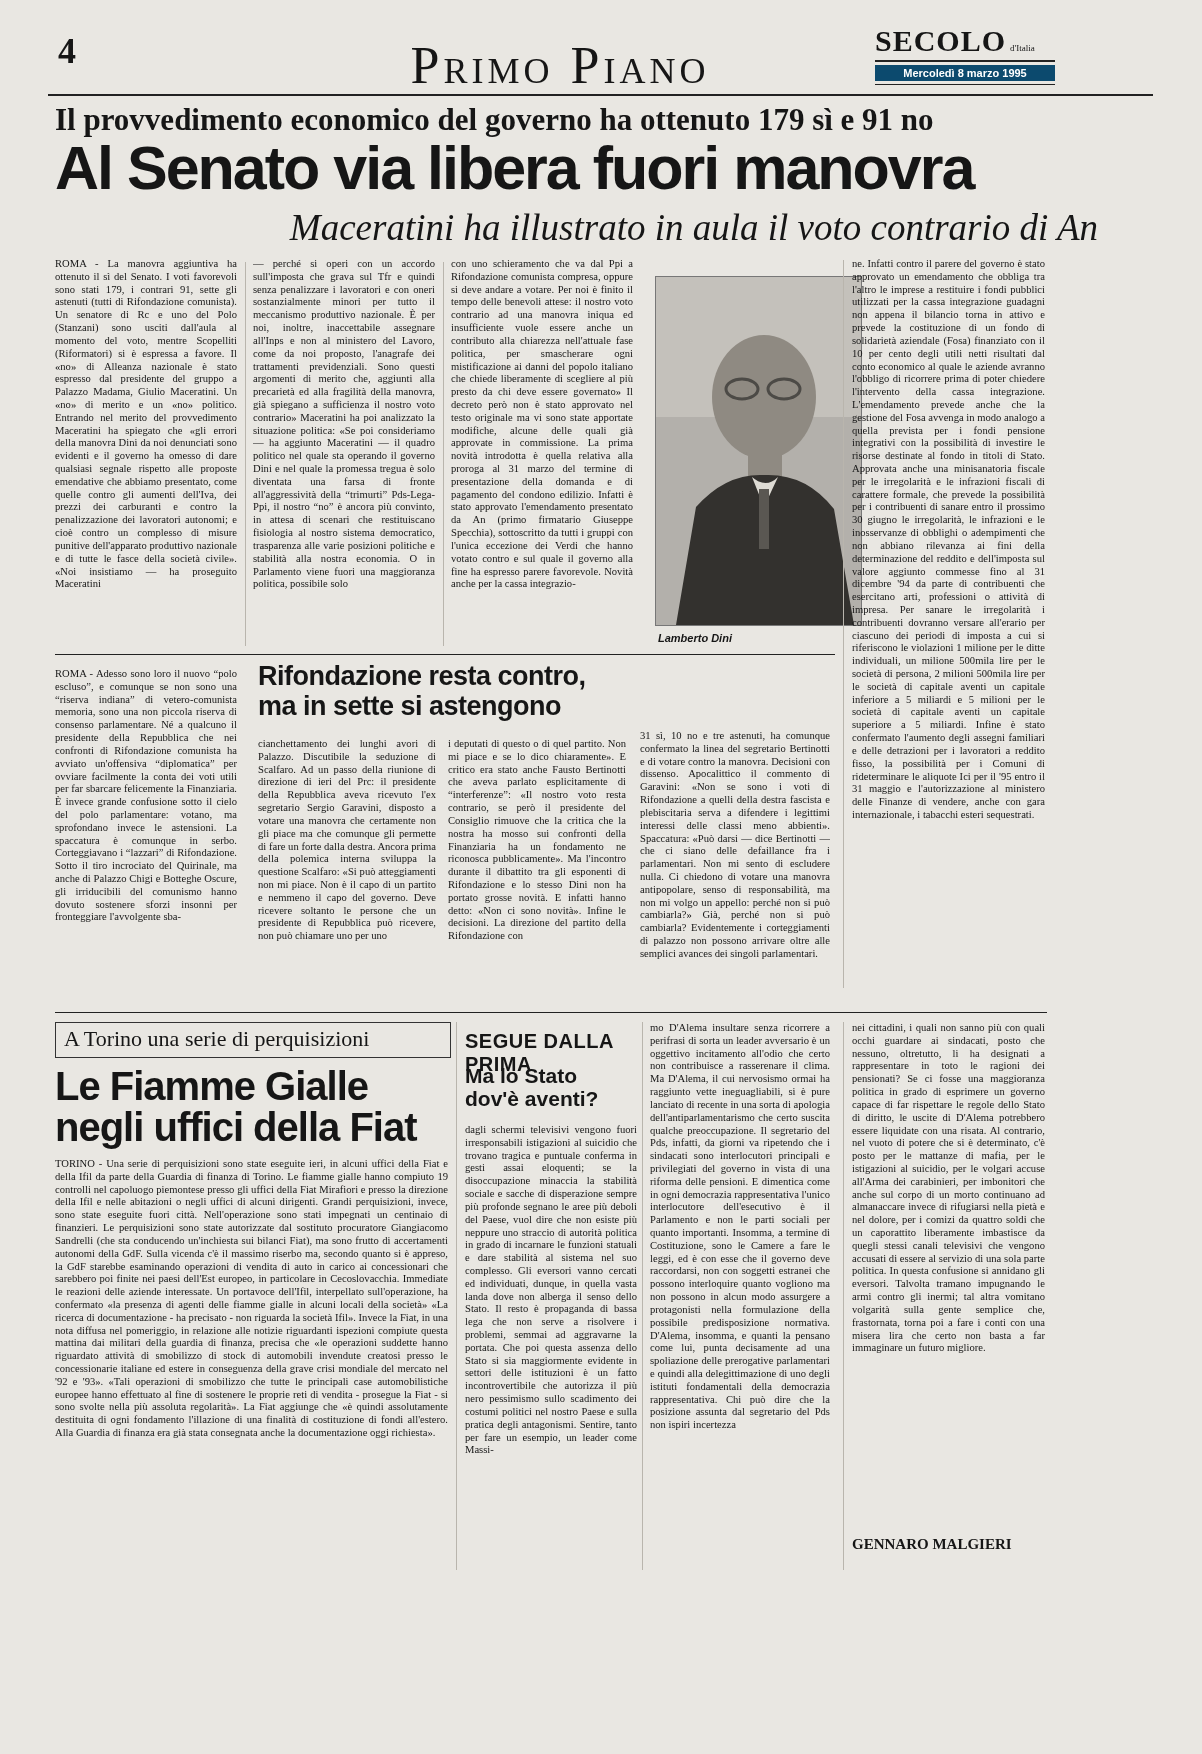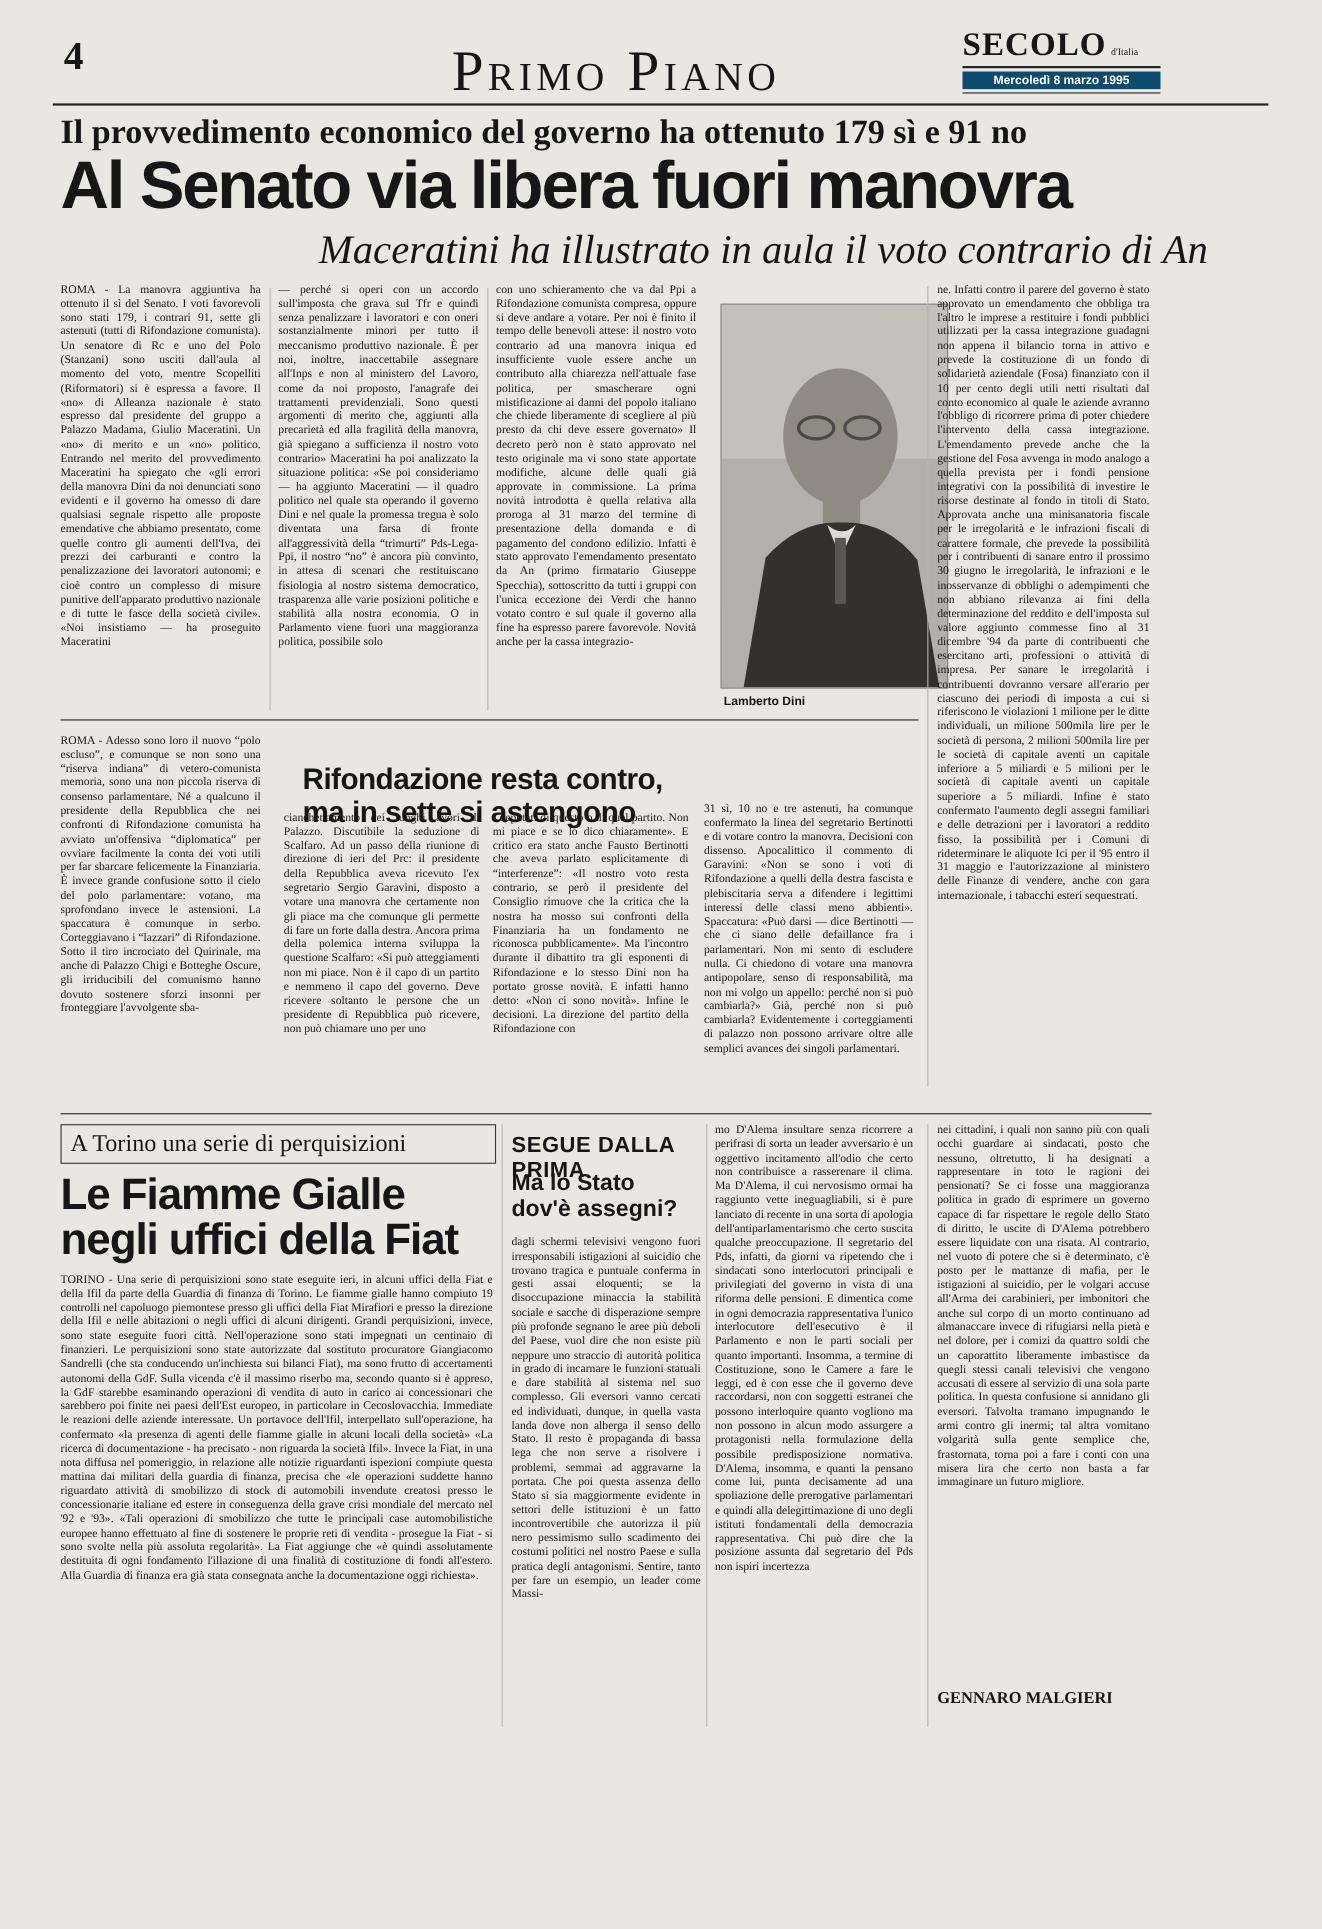--- a/index.html
+++ b/index.html
@@ -50,21 +50,21 @@
     text-align:justify;
     overflow:hidden;
     hyphens:auto;
   }
   .photo{
     background:linear-gradient(135deg,#c2c2c2 0%,#adadad 55%,#9a9a9a 100%);
     overflow:hidden;border:1px solid #777;
   }
   .photo-caption{
     font-family:"Liberation Sans", sans-serif;
-    font-size:11px;font-weight:bold;
+    font-size:11px;font-weight:bold;font-style:italic;
   }
   
   .mid-headline{
     font-family:"Liberation Sans", sans-serif;
     font-size:27px;font-weight:800;line-height:1.1;letter-spacing:-0.5px;
   }
   
   .fiat-kicker-box{
     border:1px solid #333;
     font-size:22px;
@@ -135,21 +135,21 @@
 <div class="abs bodycol" style="left:852px;top:258px;width:193px;height:732px;">ne. Infatti contro il parere del governo è stato approvato un emendamento che obbliga tra l'altro le imprese a restituire i fondi pubblici utilizzati per la cassa integrazione guadagni non appena il bilancio torna in attivo e prevede la costituzione di un fondo di solidarietà aziendale (Fosa) finanziato con il 10 per cento degli utili netti risultati dal conto economico al quale le aziende avranno l'obbligo di ricorrere prima di poter chiedere l'intervento della cassa integrazione. L'emendamento prevede anche che la gestione del Fosa avvenga in modo analogo a quella prevista per i fondi pensione integrativi con la possibilità di investire le risorse destinate al fondo in titoli di Stato. Approvata anche una minisanatoria fiscale per le irregolarità e le infrazioni fiscali di carattere formale, che prevede la possibilità per i contribuenti di sanare entro il prossimo 30 giugno le irregolarità, le infrazioni e le inosservanze di obblighi o adempimenti che non abbiano rilevanza ai fini della determinazione del reddito e dell'imposta sul valore aggiunto commesse fino al 31 dicembre '94 da parte di contribuenti che esercitano arti, professioni o attività di impresa. Per sanare le irregolarità i contribuenti dovranno versare all'erario per ciascuno dei periodi di imposta a cui si riferiscono le violazioni 1 milione per le ditte individuali, un milione 500mila lire per le società di persona, 2 milioni 500mila lire per le società di capitale aventi un capitale inferiore a 5 miliardi e 5 milioni per le società di capitale aventi un capitale superiore a 5 miliardi. Infine è stato confermato l'aumento degli assegni familiari e delle detrazioni per i lavoratori a reddito fisso, la possibilità per i Comuni di rideterminare le aliquote Ici per il '95 entro il 31 maggio e l'autorizzazione al ministero delle Finanze di vendere, anche con gara internazionale, i tabacchi esteri sequestrati.</div>
 
 <div class="abs vrule" style="left:245px;top:262px;height:384px;"></div>
 <div class="abs vrule" style="left:443px;top:262px;height:384px;"></div>
 <div class="abs vrule" style="left:843px;top:260px;height:728px;"></div>
 
 <div class="abs rule" style="left:55px;top:654px;width:780px;height:1px;"></div>
 
 <div class="abs bodycol" style="left:55px;top:668px;width:182px;height:338px;">ROMA - Adesso sono loro il nuovo “polo escluso”, e comunque se non sono una “riserva indiana” di vetero-comunista memoria, sono una non piccola riserva di consenso parlamentare. Né a qualcuno il presidente della Repubblica che nei confronti di Rifondazione comunista ha avviato un'offensiva “diplomatica” per ovviare facilmente la conta dei voti utili per far sbarcare felicemente la Finanziaria. È invece grande confusione sotto il cielo del polo parlamentare: votano, ma sprofondano invece le astensioni. La spaccatura è comunque in serbo. Corteggiavano i “lazzari” di Rifondazione. Sotto il tiro incrociato del Quirinale, ma anche di Palazzo Chigi e Botteghe Oscure, gli irriducibili del comunismo hanno dovuto sostenere sforzi insonni per fronteggiare l'avvolgente sba-</div>
 
-<div class="abs mid-headline" style="left:258px;top:694px;width:400px;margin-left:17px;">
+<div class="abs mid-headline" style="left:258px;top:662px;width:400px;">
   <div>Rifondazione resta contro,</div>
   <div>ma in sette si astengono</div>
 </div>
 
 <div class="abs bodycol" style="left:258px;top:738px;width:178px;height:268px;">cianchettamento dei lunghi avori di Palazzo. Discutibile la seduzione di Scalfaro. Ad un passo della riunione di direzione di ieri del Prc: il presidente della Repubblica aveva ricevuto l'ex segretario Sergio Garavini, disposto a votare una manovra che certamente non gli piace ma che comunque gli permette di fare un forte dalla destra. Ancora prima della polemica interna sviluppa la questione Scalfaro: «Si può atteggiamenti non mi piace. Non è il capo di un partito e nemmeno il capo del governo. Deve ricevere soltanto le persone che un presidente di Repubblica può ricevere, non può chiamare uno per uno</div>
 <div class="abs bodycol" style="left:448px;top:738px;width:178px;height:268px;">i deputati di questo o di quel partito. Non mi piace e se lo dico chiaramente». E critico era stato anche Fausto Bertinotti che aveva parlato esplicitamente di “interferenze”: «Il nostro voto resta contrario, se però il presidente del Consiglio rimuove che la critica che la nostra ha mosso sui confronti della Finanziaria ha un fondamento ne riconosca pubblicamente». Ma l'incontro durante il dibattito tra gli esponenti di Rifondazione e lo stesso Dini non ha portato grosse novità. E infatti hanno detto: «Non ci sono novità». Infine le decisioni. La direzione del partito della Rifondazione con</div>
 <div class="abs bodycol" style="left:640px;top:730px;width:190px;height:276px;">31 sì, 10 no e tre astenuti, ha comunque confermato la linea del segretario Bertinotti e di votare contro la manovra. Decisioni con dissenso. Apocalittico il commento di Garavini: «Non se sono i voti di Rifondazione a quelli della destra fascista e plebiscitaria serva a difendere i legittimi interessi delle classi meno abbienti». Spaccatura: «Può darsi — dice Bertinotti — che ci siano delle defaillance fra i parlamentari. Non mi sento di escludere nulla. Ci chiedono di votare una manovra antipopolare, senso di responsabilità, ma non mi volgo un appello: perché non si può cambiarla?» Già, perché non si può cambiarla? Evidentemente i corteggiamenti di palazzo non possono arrivare oltre alle semplici avances dei singoli parlamentari.</div>
 
 <div class="abs rule" style="left:55px;top:1012px;width:992px;height:1px;"></div>
 
@@ -158,21 +158,21 @@
 <div class="abs fiat-headline" style="left:55px;top:1066px;width:395px;">
   <div>Le Fiamme Gialle</div>
   <div>negli uffici della Fiat</div>
 </div>
 
 <div class="abs bodycol" style="left:55px;top:1158px;width:393px;height:415px;">TORINO - Una serie di perquisizioni sono state eseguite ieri, in alcuni uffici della Fiat e della Ifil da parte della Guardia di finanza di Torino. Le fiamme gialle hanno compiuto 19 controlli nel capoluogo piemontese presso gli uffici della Fiat Mirafiori e presso la direzione della Ifil e nelle abitazioni o negli uffici di alcuni dirigenti. Grandi perquisizioni, invece, sono state eseguite fuori città. Nell'operazione sono stati impegnati un centinaio di finanzieri. Le perquisizioni sono state autorizzate dal sostituto procuratore Giangiacomo Sandrelli (che sta conducendo un'inchiesta sui bilanci Fiat), ma sono frutto di accertamenti autonomi della GdF. Sulla vicenda c'è il massimo riserbo ma, secondo quanto si è appreso, la GdF starebbe esaminando operazioni di vendita di auto in carico ai concessionari che sarebbero poi finite nei paesi dell'Est europeo, in particolare in Cecoslovacchia. Immediate le reazioni delle aziende interessate. Un portavoce dell'Ifil, interpellato sull'operazione, ha confermato «la presenza di agenti delle fiamme gialle in alcuni locali della società» «La ricerca di documentazione - ha precisato - non riguarda la società Ifil». Invece la Fiat, in una nota diffusa nel pomeriggio, in relazione alle notizie riguardanti ispezioni compiute questa mattina dai militari della guardia di finanza, precisa che «le operazioni suddette hanno riguardato attività di smobilizzo di stock di automobili invendute creatosi presso le concessionarie italiane ed estere in conseguenza della grave crisi mondiale del mercato nel '92 e '93». «Tali operazioni di smobilizzo che tutte le principali case automobilistiche europee hanno effettuato al fine di sostenere le proprie reti di vendita - prosegue la Fiat - si sono svolte nella più assoluta regolarità». La Fiat aggiunge che «è quindi assolutamente destituita di ogni fondamento l'illazione di una finalità di costituzione di fondi all'estero. Alla Guardia di finanza era già stata consegnata anche la documentazione oggi richiesta».</div>
 
 <div class="abs segue-label" style="left:465px;top:1030px;width:180px;">SEGUE DALLA PRIMA</div>
 <div class="abs segue-headline" style="left:465px;top:1064px;width:180px;">
   <div>Ma lo Stato</div>
-  <div>dov'è assegni?</div>
+  <div>dov'è aventi?</div>
 </div>
 <div class="abs bodycol" style="left:465px;top:1124px;width:172px;height:448px;">dagli schermi televisivi vengono fuori irresponsabili istigazioni al suicidio che trovano tragica e puntuale conferma in gesti assai eloquenti; se la disoccupazione minaccia la stabilità sociale e sacche di disperazione sempre più profonde segnano le aree più deboli del Paese, vuol dire che non esiste più neppure uno straccio di autorità politica in grado di incarnare le funzioni statuali e dare stabilità al sistema nel suo complesso. Gli eversori vanno cercati ed individuati, dunque, in quella vasta landa dove non alberga il senso dello Stato. Il resto è propaganda di bassa lega che non serve a risolvere i problemi, semmai ad aggravarne la portata. Che poi questa assenza dello Stato si sia maggiormente evidente in settori delle istituzioni è un fatto incontrovertibile che autorizza il più nero pessimismo sullo scadimento dei costumi politici nel nostro Paese e sulla pratica degli antagonismi. Sentire, tanto per fare un esempio, un leader come Massi-</div>
 
 <div class="abs bodycol" style="left:650px;top:1022px;width:180px;height:550px;">mo D'Alema insultare senza ricorrere a perifrasi di sorta un leader avversario è un oggettivo incitamento all'odio che certo non contribuisce a rasserenare il clima. Ma D'Alema, il cui nervosismo ormai ha raggiunto vette ineguagliabili, si è pure lanciato di recente in una sorta di apologia dell'antiparlamentarismo che certo suscita qualche preoccupazione. Il segretario del Pds, infatti, da giorni va ripetendo che i sindacati sono interlocutori principali e privilegiati del governo in vista di una riforma delle pensioni. E dimentica come in ogni democrazia rappresentativa l'unico interlocutore dell'esecutivo è il Parlamento e non le parti sociali per quanto importanti. Insomma, a termine di Costituzione, sono le Camere a fare le leggi, ed è con esse che il governo deve raccordarsi, non con soggetti estranei che possono interloquire quanto vogliono ma non possono in alcun modo assurgere a protagonisti nella formulazione della possibile predisposizione normativa. D'Alema, insomma, e quanti la pensano come lui, punta decisamente ad una spoliazione delle prerogative parlamentari e quindi alla delegittimazione di uno degli istituti fondamentali della democrazia rappresentativa. Chi può dire che la posizione assunta dal segretario del Pds non ispiri incertezza</div>
 
 <div class="abs bodycol" style="left:852px;top:1022px;width:193px;height:505px;">nei cittadini, i quali non sanno più con quali occhi guardare ai sindacati, posto che nessuno, oltretutto, li ha designati a rappresentare in toto le ragioni dei pensionati? Se ci fosse una maggioranza politica in grado di esprimere un governo capace di far rispettare le regole dello Stato di diritto, le uscite di D'Alema potrebbero essere liquidate con una risata. Al contrario, nel vuoto di potere che si è determinato, c'è posto per le mattanze di mafia, per le istigazioni al suicidio, per le volgari accuse all'Arma dei carabinieri, per imbonitori che anche sul corpo di un morto continuano ad almanaccare invece di rifugiarsi nella pietà e nel dolore, per i comizi da quattro soldi che un caporattito liberamente imbastisce da quegli stessi canali televisivi che vengono accusati di essere al servizio di una sola parte politica. In questa confusione si annidano gli eversori. Talvolta tramano impugnando le armi contro gli inermi; tal altra vomitano volgarità sulla gente semplice che, frastornata, torna poi a fare i conti con una misera lira che certo non basta a far immaginare un futuro migliore.</div>
 <div class="abs byline" style="left:852px;top:1536px;width:193px;">GENNARO MALGIERI</div>
 
 <div class="abs vrule" style="left:456px;top:1022px;height:548px;"></div>
 <div class="abs vrule" style="left:642px;top:1022px;height:548px;"></div>

